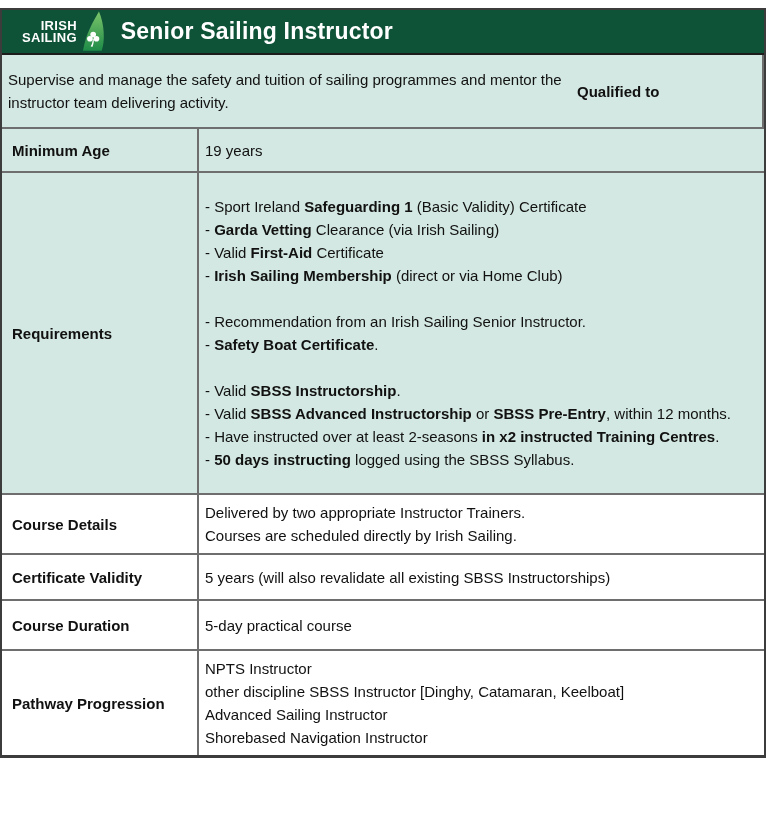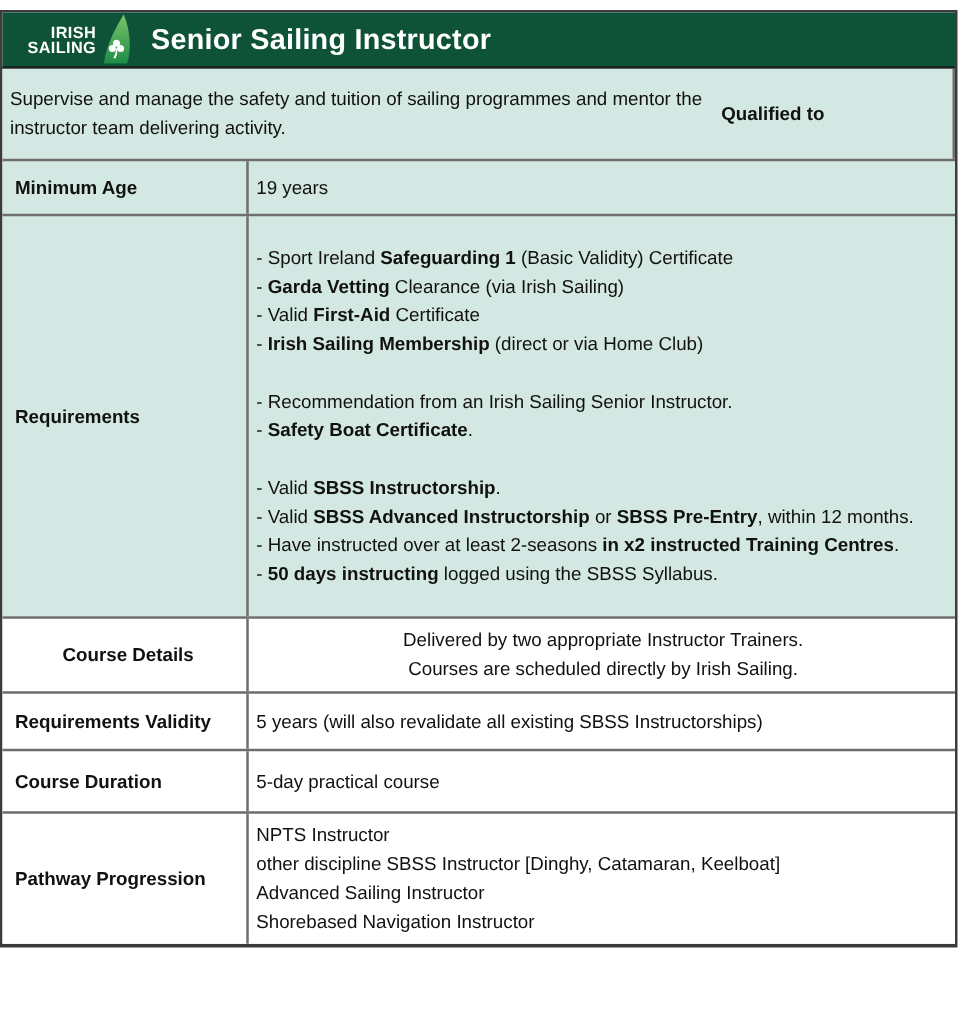--- a/index.html
+++ b/index.html
@@ -93,21 +93,21 @@
   .line{
     line-height:23px;
     white-space:nowrap;
   }
   .row.r0 .line{white-space:normal;}
   .line.blank{white-space:pre;}
   
   .r0{min-height:72px;}
   .r1{min-height:44px;}
   .r2{min-height:322px;}
-  .r3{min-height:58px;text-align:center;}
+  .r3{min-height:58px;}
   .r4{min-height:46px;}
   .r5{min-height:50px;}
   .r6{min-height:48px;}
   .r7{min-height:106px;}
 </style>
 </head>
 <body>
 
 <div class="doc">
 
@@ -170,21 +170,21 @@
 
   <div class="row r3">
     <div class="cell label-cell">Course Details</div>
     <div class="cell value-cell">
         <div class="line"><span>Delivered by two appropriate Instructor Trainers.</span></div>
         <div class="line"><span>Courses are scheduled directly by Irish Sailing.</span></div>
       </div>
   </div>
 
   <div class="row r4">
-    <div class="cell label-cell">Requirements Validity</div>
+    <div class="cell label-cell">Certificate Validity</div>
     <div class="cell value-cell">
         <div class="line"><span>5 years (will also revalidate all existing SBSS Instructorships)</span></div>
       </div>
   </div>
 
   <div class="row r5">
     <div class="cell label-cell">Course Duration</div>
     <div class="cell value-cell">
         <div class="line"><span>5-day practical course</span></div>
       </div>

